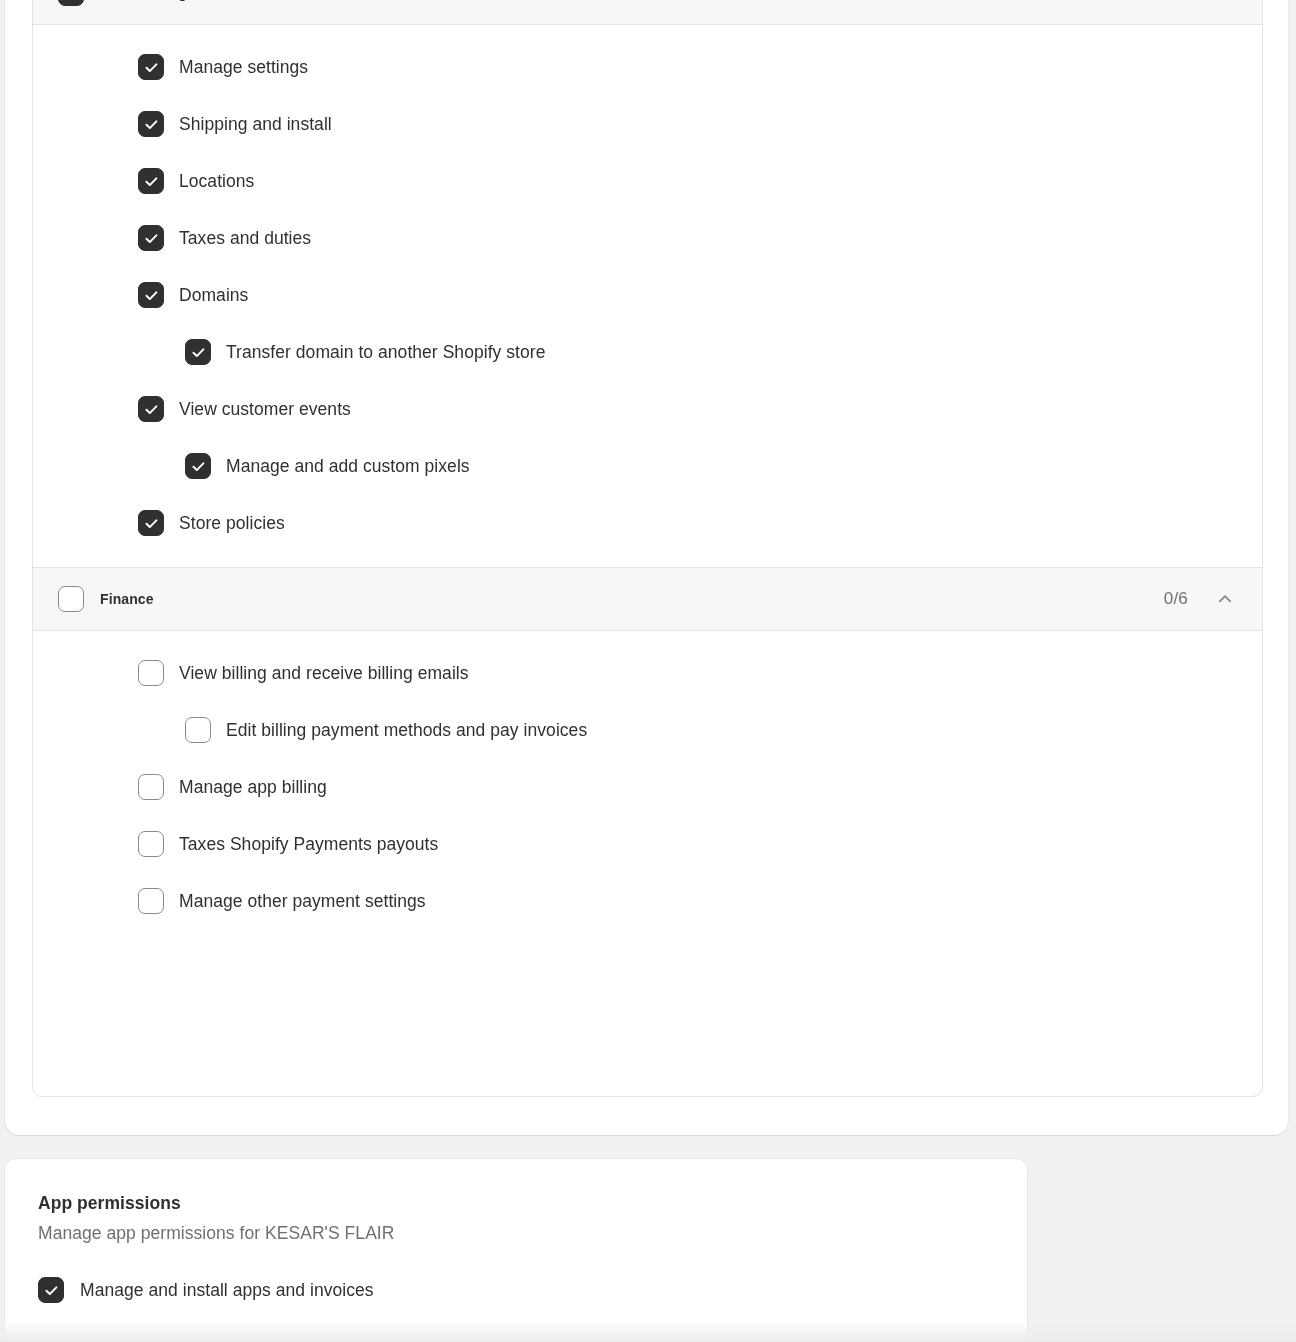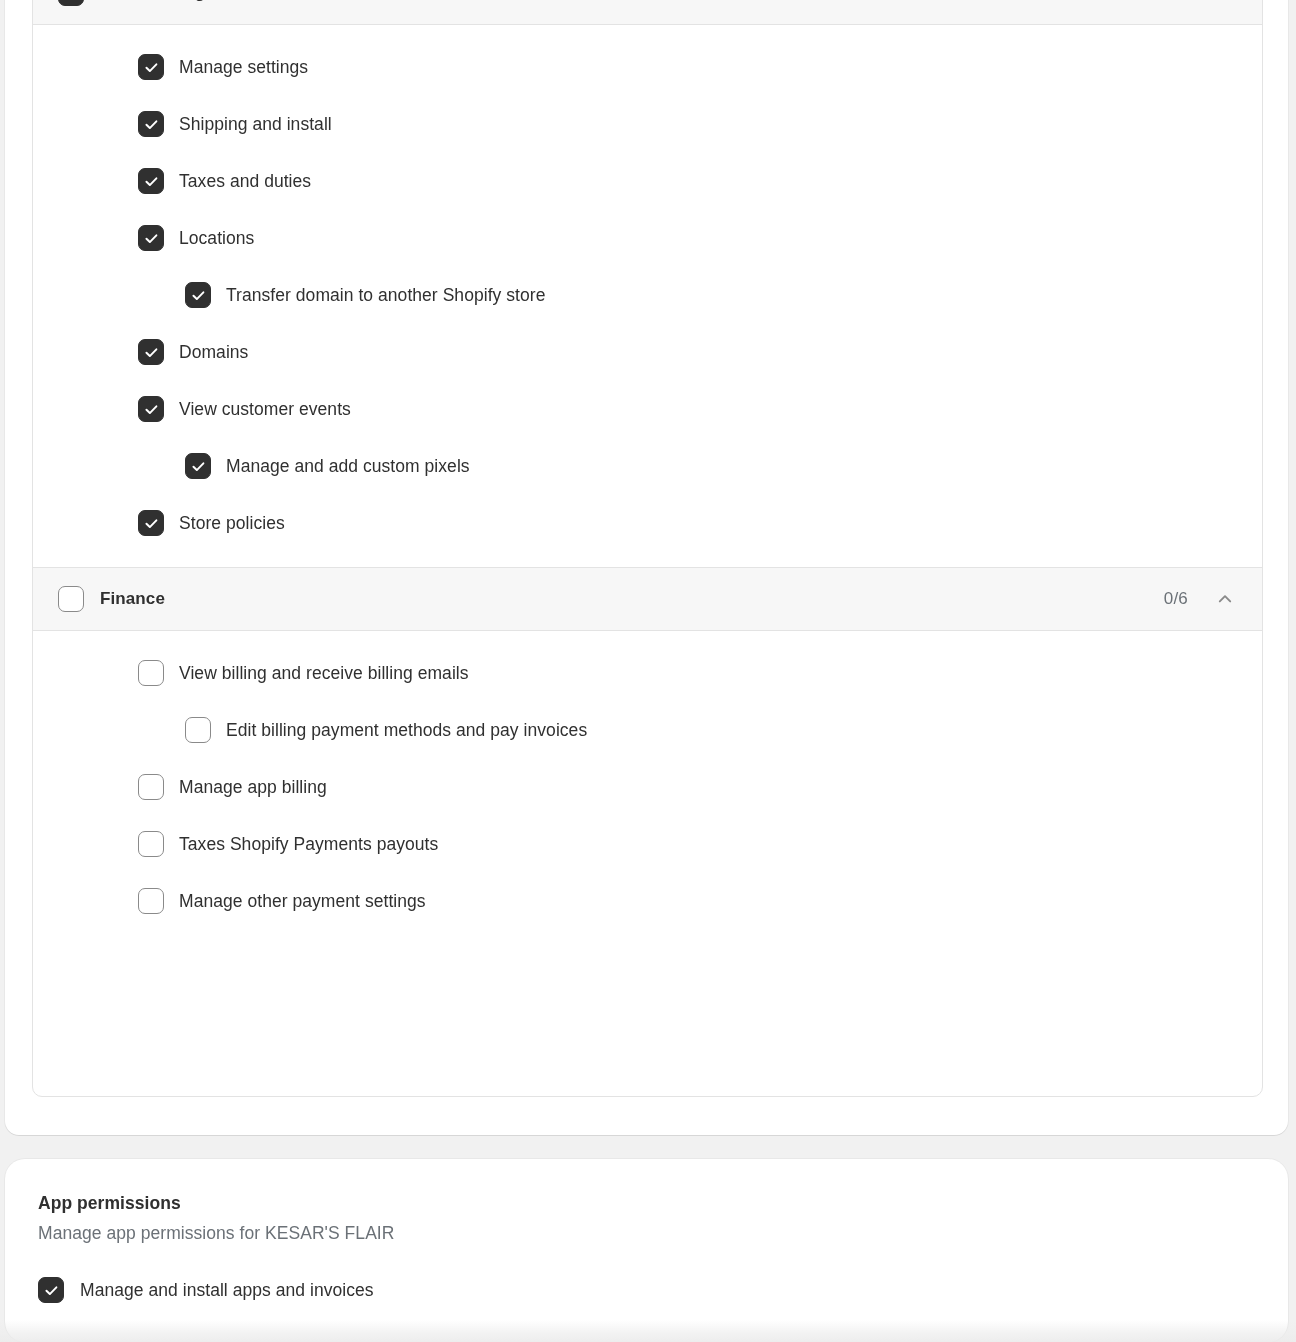--- a/index.html
+++ b/index.html
@@ -51,21 +51,21 @@
     align-items: center;
     height: 64px;
     padding: 0 26px 0 25px;
     background: #F7F7F7;
     border-bottom: 1px solid #E3E3E3;
     cursor: pointer;
   }
   .section-header.top-divider { border-top: 1px solid #E3E3E3; }
 
   .section-title {
-    font-size: 17px;
+    font-size: 14px;
     font-weight: 700;
     color: #303030;
     margin-left: 16px;
     letter-spacing: 0.1px;
   }
 
   .section-spacer { flex: 1 1 auto; }
 
   .section-count {
     font-size: 17px;
@@ -130,24 +130,24 @@
     border: 1.6px solid #8A8A8A;
   }
   .cb svg { display: block; }
   .cb.unchecked svg { visibility: hidden; }
 
   
   .apps-card {
     position: absolute;
     left: 5px;
     top: 1159px;
-    width: 1283px;
+    width: 1022px;
     height: 183px;
     background: #FFFFFF;
-    border-radius: 20px;
+    border-radius: 10px;
     box-shadow: 0 1px 0 rgba(0,0,0,0.07), 0 0 0 1px rgba(0,0,0,0.035);
     overflow: hidden;
   }
 
   .apps-head {
     padding: 34px 28px 0 33px;
   }
   .apps-title {
     font-size: 17.5px;
     font-weight: 700;
@@ -223,48 +223,48 @@
           </span>
           <span class="perm-label">Shipping and install</span>
         </div>
 
         <div class="perm-row level-1">
           <span class="cb checked">
             <svg width="15" height="15" viewBox="0 0 16 16" aria-hidden="true">
                 <path d="M2.6 8.3 L6.2 11.8 L13.2 4.6" fill="none" stroke="#FFFFFF" stroke-width="2.1" stroke-linecap="round" stroke-linejoin="round"></path>
               </svg>
           </span>
+          <span class="perm-label">Locations</span>
+        </div>
+
+        <div class="perm-row level-1">
+          <span class="cb checked">
+            <svg width="15" height="15" viewBox="0 0 16 16" aria-hidden="true">
+                <path d="M2.6 8.3 L6.2 11.8 L13.2 4.6" fill="none" stroke="#FFFFFF" stroke-width="2.1" stroke-linecap="round" stroke-linejoin="round"></path>
+              </svg>
+          </span>
           <span class="perm-label">Taxes and duties</span>
         </div>
 
         <div class="perm-row level-1">
           <span class="cb checked">
             <svg width="15" height="15" viewBox="0 0 16 16" aria-hidden="true">
                 <path d="M2.6 8.3 L6.2 11.8 L13.2 4.6" fill="none" stroke="#FFFFFF" stroke-width="2.1" stroke-linecap="round" stroke-linejoin="round"></path>
               </svg>
           </span>
-          <span class="perm-label">Locations</span>
+          <span class="perm-label">Domains</span>
         </div>
 
         <div class="perm-row level-2">
           <span class="cb checked">
             <svg width="15" height="15" viewBox="0 0 16 16" aria-hidden="true">
                 <path d="M2.6 8.3 L6.2 11.8 L13.2 4.6" fill="none" stroke="#FFFFFF" stroke-width="2.1" stroke-linecap="round" stroke-linejoin="round"></path>
               </svg>
           </span>
           <span class="perm-label">Transfer domain to another Shopify store</span>
-        </div>
-
-        <div class="perm-row level-1">
-          <span class="cb checked">
-            <svg width="15" height="15" viewBox="0 0 16 16" aria-hidden="true">
-                <path d="M2.6 8.3 L6.2 11.8 L13.2 4.6" fill="none" stroke="#FFFFFF" stroke-width="2.1" stroke-linecap="round" stroke-linejoin="round"></path>
-              </svg>
-          </span>
-          <span class="perm-label">Domains</span>
         </div>
 
         <div class="perm-row level-1">
           <span class="cb checked">
             <svg width="15" height="15" viewBox="0 0 16 16" aria-hidden="true">
                 <path d="M2.6 8.3 L6.2 11.8 L13.2 4.6" fill="none" stroke="#FFFFFF" stroke-width="2.1" stroke-linecap="round" stroke-linejoin="round"></path>
               </svg>
           </span>
           <span class="perm-label">View customer events</span>
         </div>

